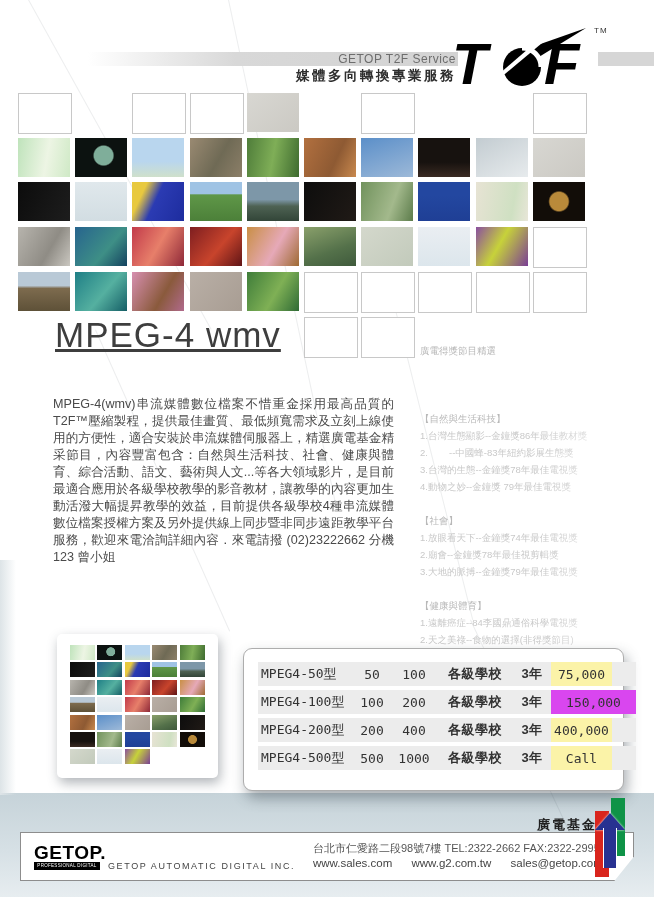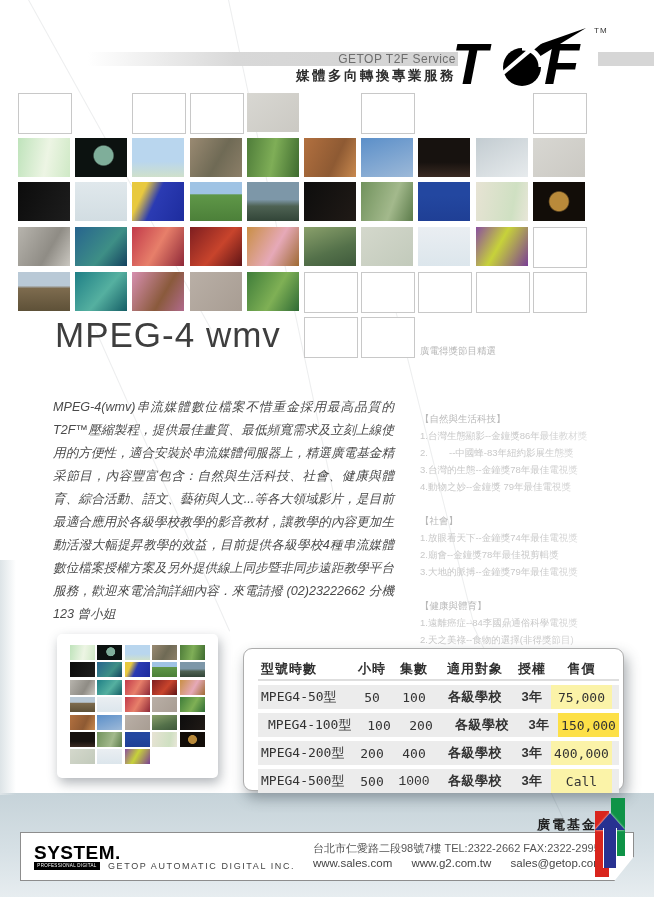--- a/index.html
+++ b/index.html
@@ -64,25 +64,25 @@
   .p-fadedmtn{background:linear-gradient(140deg,#d4d8cc,#c2cabb);}
   .p-skyplane{background:linear-gradient(#eaeef2,#dce6ec);}
   .p-cartoon{background:linear-gradient(120deg,#8a4fa0,#c7d23a 45%,#7a3f95);}
   .p-templeb{background:linear-gradient(#b9c9d6 35%,#7d6b4e 42%,#5e5138);}
   .p-coral2{background:linear-gradient(130deg,#1f7f86,#55b0a0 55%,#155e66);}
   .p-puppets{background:linear-gradient(120deg,#d78fb0,#8a5a3c 60%,#b06a8c);}
   .p-fadeddark{background:linear-gradient(130deg,#b9afa6,#a89d93);}
   .p-lotuspond{background:linear-gradient(120deg,#3f7d3a,#7fb055 55%,#2f6b35);}
 
   
-  .title{position:absolute;left:55px;top:316px;z-index:4;color:#3e3e3e;}
+  .title{position:absolute;left:55px;top:316px;z-index:4;color:#3e3e3e;text-decoration:underline;}
   .title-l1{font-size:35px;line-height:38px;letter-spacing:1px;}
   .title-l2{font-size:25px;line-height:30px;font-weight:600;letter-spacing:1px;margin-top:0px;}
   .intro{position:absolute;left:53px;top:396px;width:341px;z-index:2;
-    font-size:12.6px;line-height:23px;color:#4a4a4a;text-align:justify;font-style:italic;}
+    font-size:12.6px;line-height:17px;color:#4a4a4a;text-align:justify;}
 
   
   .awards{position:absolute;left:420px;top:308px;width:240px;z-index:1;
     font-size:9.5px;line-height:17px;white-space:pre;color:#c9c9c9;
     -webkit-mask-image:linear-gradient(to right,#000 50%,rgba(0,0,0,0) 96%);
     mask-image:linear-gradient(to right,#000 50%,rgba(0,0,0,0) 96%);}
   .aw-title,.aw-h{color:#b8b8b8;}
   .aw-h{margin-top:17px;}
 
   
@@ -245,73 +245,65 @@
       <div class="mcell p-bluesea" style="left: 67.8px; top: 98px;"></div>
       <div class="mcell p-tree" style="left: 95.2px; top: 98px;"></div>
       <div class="mcell p-goldwheel" style="left: 122.6px; top: 98px;"></div>
       <div class="mcell p-fadedmtn" style="left: 13px; top: 115.4px;"></div>
       <div class="mcell p-skyplane" style="left: 40.4px; top: 115.4px;"></div>
       <div class="mcell p-cartoon" style="left: 67.8px; top: 115.4px;"></div>
     </div>
 
   <div class="pricecard">
     <div class="ptable">
-      <div class="phead">
-          <div class="pcell h c0" style="width: 92px;">型號時數</div>
-          <div class="pcell h c1" style="width: 38px;">小時</div>
-          <div class="pcell h c2" style="width: 46px;">集數</div>
-          <div class="pcell h c3" style="width: 76px;">適用對象</div>
-          <div class="pcell h c4" style="width: 38px;">授權</div>
-          <div class="pcell h c5" style="width: 61px;">售價</div>
-        </div>
       <div>
           <div class="prow">
             <div class="pcell c0" style="width: 92px;">MPEG4-50型</div>
             <div class="pcell c1" style="width: 38px;">50</div>
             <div class="pcell c2" style="width: 46px;">100</div>
             <div class="pcell c3" style="width: 76px;">各級學校</div>
             <div class="pcell c4" style="width: 38px;">3年</div>
             <div class="pcell c5 price" style="width: 61px; background: rgb(251, 243, 168);">75,000</div>
           </div>
           <div class="prow">
-            <div class="pcell c0" style="width: 92px; margin-left: 7px;">MPEG4-100型</div>
+            <div class="pcell c0" style="width: 92px;">MPEG4-100型</div>
             <div class="pcell c1" style="width: 38px;">100</div>
             <div class="pcell c2" style="width: 46px;">200</div>
             <div class="pcell c3" style="width: 76px;">各級學校</div>
             <div class="pcell c4" style="width: 38px;">3年</div>
-            <div class="pcell c5 price" style="width: 61px; background: #fde047; text-align: right;">150,000</div>
+            <div class="pcell c5 price" style="width: 85px; background: #d946ef; text-align: right;">150,000</div>
           </div>
           <div class="prow">
             <div class="pcell c0" style="width: 92px;">MPEG4-200型</div>
             <div class="pcell c1" style="width: 38px;">200</div>
             <div class="pcell c2" style="width: 46px;">400</div>
             <div class="pcell c3" style="width: 76px;">各級學校</div>
             <div class="pcell c4" style="width: 38px;">3年</div>
             <div class="pcell c5 price" style="width: 61px; background: rgb(251, 243, 168);">400,000</div>
           </div>
           <div class="prow">
             <div class="pcell c0" style="width: 92px;">MPEG4-500型</div>
             <div class="pcell c1" style="width: 38px;">500</div>
-            <div class="pcell c2" style="width: 46px; font-family: Liberation Mono, monospace;">1000</div>
+            <div class="pcell c2" style="width: 46px;">1000</div>
             <div class="pcell c3" style="width: 76px;">各級學校</div>
             <div class="pcell c4" style="width: 38px;">3年</div>
             <div class="pcell c5 price" style="width: 61px; background: rgb(251, 243, 168);">Call</div>
           </div>
         </div>
     </div>
   </div>
 
   <div class="fund-label">廣電基金</div>
   <div class="fund-green"></div>
   <div class="fund-red"></div>
   <div class="fund-arrow-head"></div>
   <div class="fund-arrow-stem"></div>
 
   <div class="footerbar">
-    <div class="getop-word">SYSTEM.</div>
+    <div class="getop-word">GETOP.</div>
     <div class="getop-bar">PROFESSIONAL DIGITAL VIDEO</div>
     <div class="company-en">GETOP AUTOMATIC DIGITAL INC.</div>
     <div class="addr">台北市仁愛路二段98號7樓 TEL:2322-2662 FAX:2322-2995</div>
     <div class="weblinks">
       <span>www.sales.com</span>
       <span>www.g2.com.tw</span>
       <span>sales@getop.com</span>
     </div>
   </div>
 

